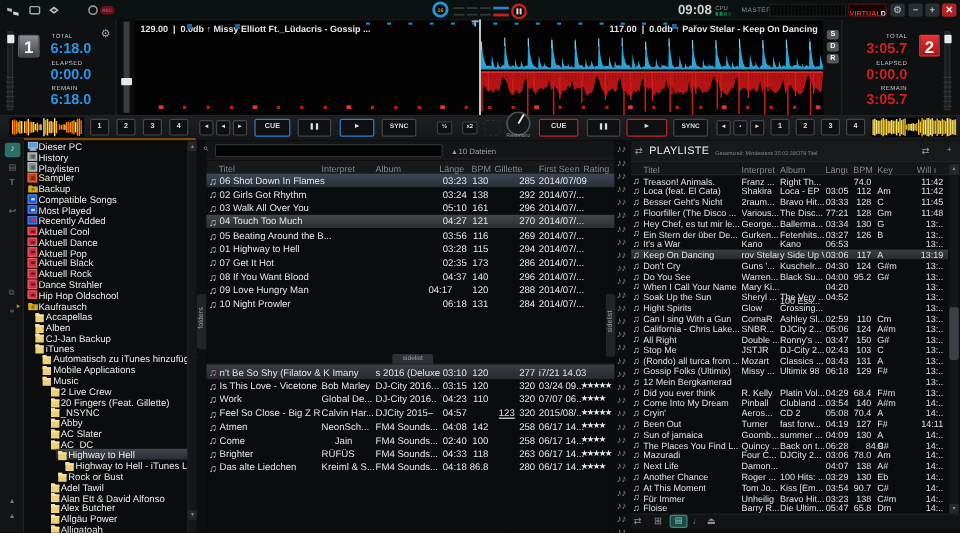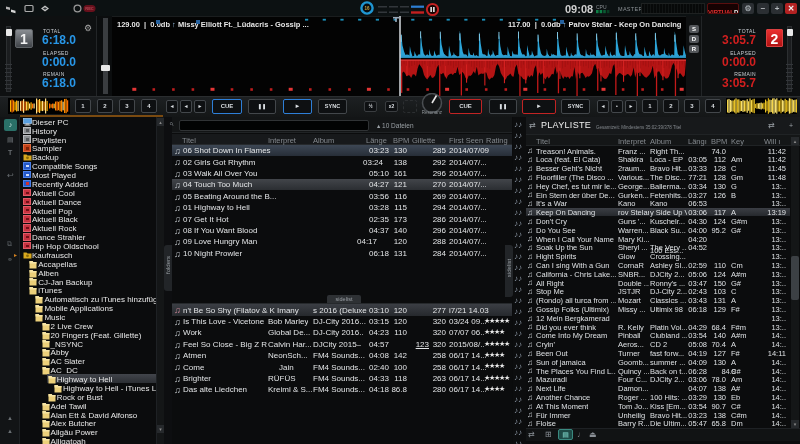--- a/index.html
+++ b/index.html
@@ -663,21 +663,21 @@
 <div class="tx" style="left:486px;top:135.5px;font-size:7.5px;color:#84898e;">Rating</div>
 <div class="ab" style="left:172px;top:144.8px;width:340px;height:11.4px;background:linear-gradient(#3d4754,#272e38);"></div>
 <div class="tx" style="left:174px;top:146.0px;font-size:9px;color:#c8cdd2;">♫</div>
 <div class="tx" style="left:183px;top:146.2px;font-size:8px;color:#e2e4e6;">06 Shot Down In Flames</div>
 <div class="tx" style="left:357px;top:146.2px;width:32px;text-align:right;font-size:8px;color:#e2e4e6;">03:23</div>
 <div class="tx" style="left:383px;top:146.2px;width:24px;text-align:right;font-size:8px;color:#e2e4e6;">130</div>
 <div class="tx" style="left:420px;top:146.2px;width:26px;text-align:right;font-size:8px;color:#e2e4e6;">285</div>
 <div class="tx" style="left:449px;top:146.2px;font-size:8px;color:#e2e4e6;">2014/07/09</div>
 <div class="tx" style="left:174px;top:157.4px;font-size:9px;color:#c8cdd2;">♫</div>
 <div class="tx" style="left:183px;top:157.6px;font-size:8px;color:#e2e4e6;">02 Girls Got Rhythm</div>
-<div class="tx" style="left:357px;top:157.6px;width:32px;text-align:center;font-size:8px;color:#e2e4e6;">03:24</div>
+<div class="tx" style="left:357px;top:157.6px;width:32px;text-align:right;font-size:8px;color:#e2e4e6;">03:24</div>
 <div class="tx" style="left:383px;top:157.6px;width:24px;text-align:right;font-size:8px;color:#e2e4e6;">138</div>
 <div class="tx" style="left:420px;top:157.6px;width:26px;text-align:right;font-size:8px;color:#e2e4e6;">292</div>
 <div class="tx" style="left:449px;top:157.6px;font-size:8px;color:#e2e4e6;">2014/07/...</div>
 <div class="tx" style="left:174px;top:168.8px;font-size:9px;color:#c8cdd2;">♫</div>
 <div class="tx" style="left:183px;top:169.0px;font-size:8px;color:#e2e4e6;">03 Walk All Over You</div>
 <div class="tx" style="left:357px;top:169.0px;width:32px;text-align:right;font-size:8px;color:#e2e4e6;">05:10</div>
 <div class="tx" style="left:383px;top:169.0px;width:24px;text-align:right;font-size:8px;color:#e2e4e6;">161</div>
 <div class="tx" style="left:420px;top:169.0px;width:26px;text-align:right;font-size:8px;color:#e2e4e6;">296</div>
 <div class="tx" style="left:449px;top:169.0px;font-size:8px;color:#e2e4e6;">2014/07/...</div>
 <div class="ab" style="left:172px;top:179.0px;width:340px;height:11.4px;background:linear-gradient(#42454a,#2b2e32);"></div>

